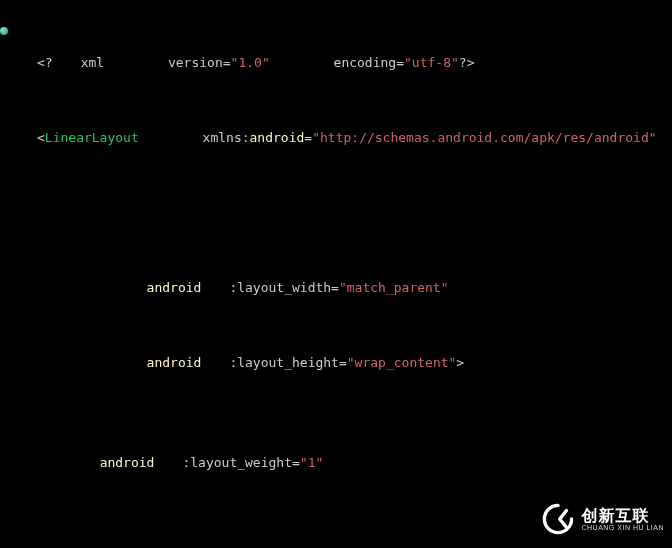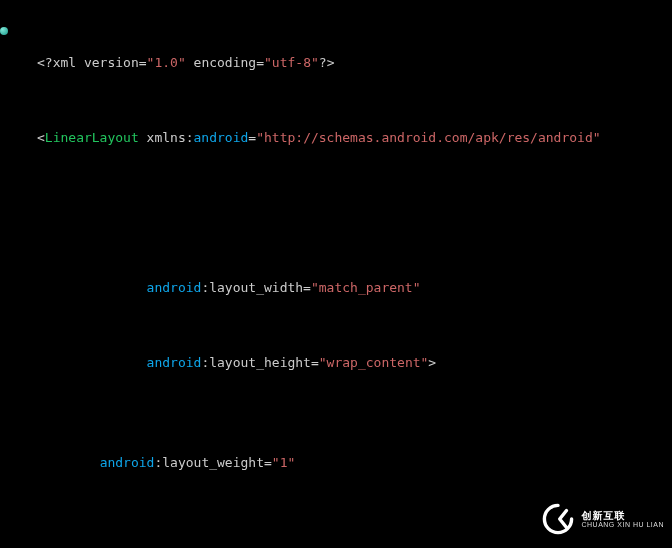--- a/index.html
+++ b/index.html
@@ -13,24 +13,24 @@
     height: 548px;
     overflow: hidden;
     position: relative;
   }
   .editor {
     padding: 0 0 0 37px;
     white-space: pre;
   }
   .line { position: relative; height: 25px; }
   .punct { color: #ccc; }
-  .attr-ns { color: #0ea5e9; }
+  .attr-ns { color: #fef9c3; }
   .tag { color: #22c55e; }
   .attr-val { color: #cc6666; }
-  .attr-key { color: #ccc; }
+  .attr-key { color: #ccc; margin-left: 28px; }
   .left-marker {
     position: absolute;
     left: 0;
     top: 27px;
     width: 8px;
     height: 8px;
     border-radius: 50%;
     background: radial-gradient(circle at 30% 30%, #7fe8d8, #1a9a8a);
   }
   .watermark {
@@ -41,21 +41,21 @@
     align-items: center;
     gap: 6px;
     color: #fff;
     font-family: Arial, sans-serif;
   }
   .watermark-logo {
     width: 34px; height: 34px;
     display: flex; align-items: center; justify-content: center;
   }
   .watermark-text { display: flex; flex-direction: column; line-height: 1; }
-  .watermark-cn { font-size: 10px; font-weight: bold; letter-spacing: 1px; }
+  .watermark-cn { font-size: 16px; font-weight: bold; letter-spacing: 1px; }
   .watermark-en { font-size: 7px; letter-spacing: 0.5px; color:#ddd; }
 </style>
 </head>
 <body>
 
 <div class="left-marker"></div>
 
 <div class="editor">
 
 <div class="line"><span class="punct">&lt;?</span><span class="attr-key">xml</span><span class="attr-key"> </span><span class="attr-key">version</span><span class="punct">=</span><span class="attr-val">"<span>1.0</span>"</span><span class="attr-key"> </span><span class="attr-key">encoding</span><span class="punct">=</span><span class="attr-val">"<span>utf-8</span>"</span><span class="punct">?&gt;</span></div>

